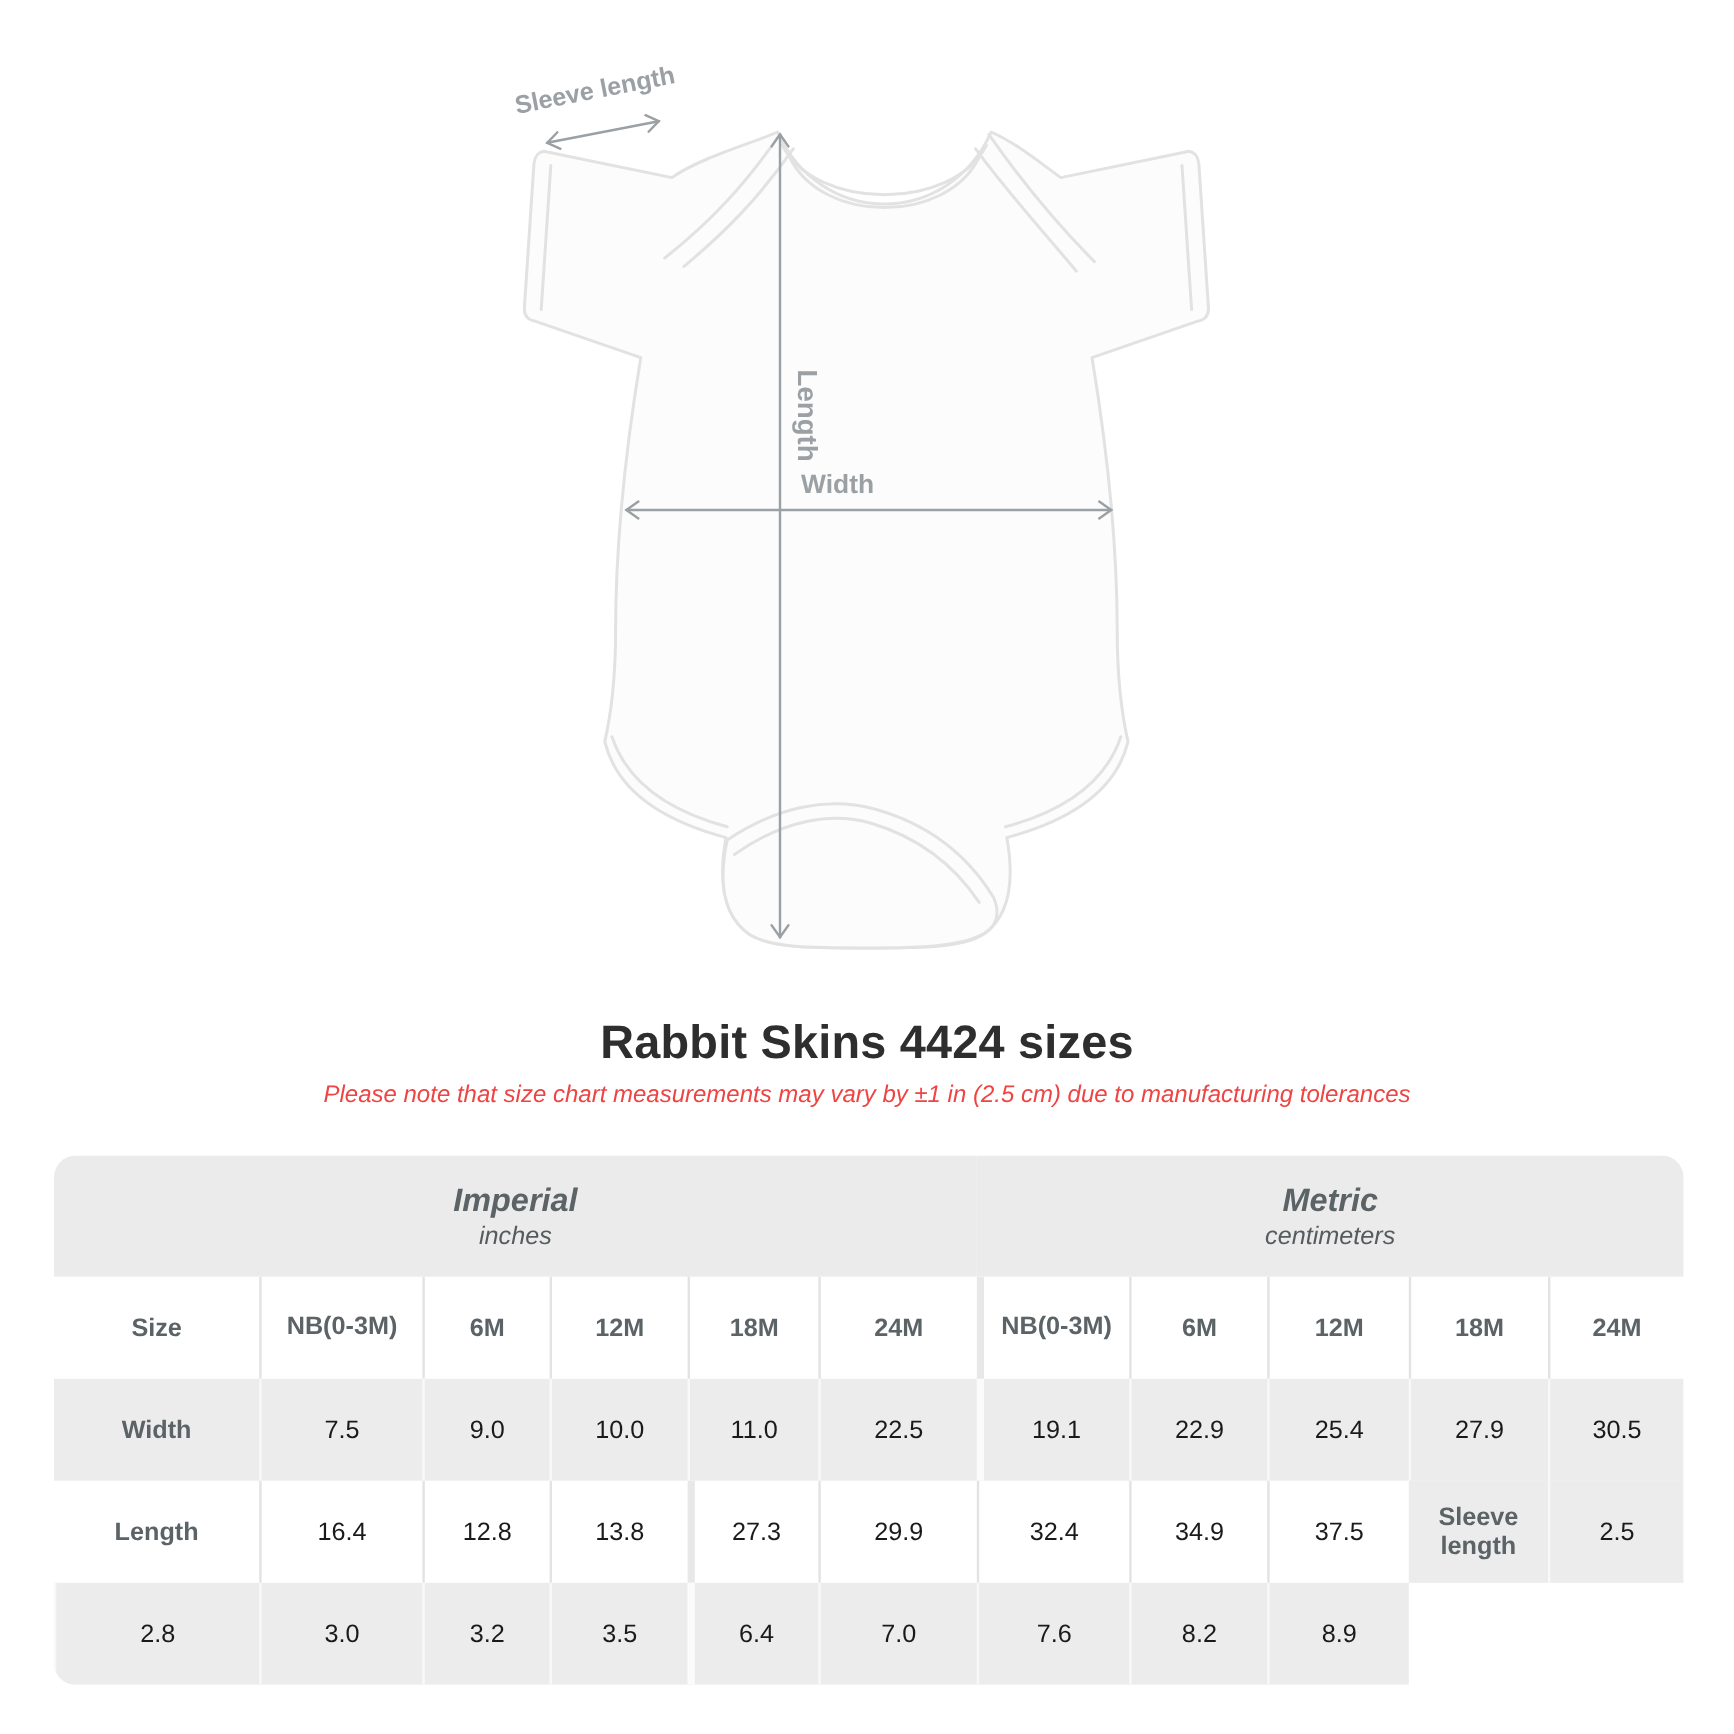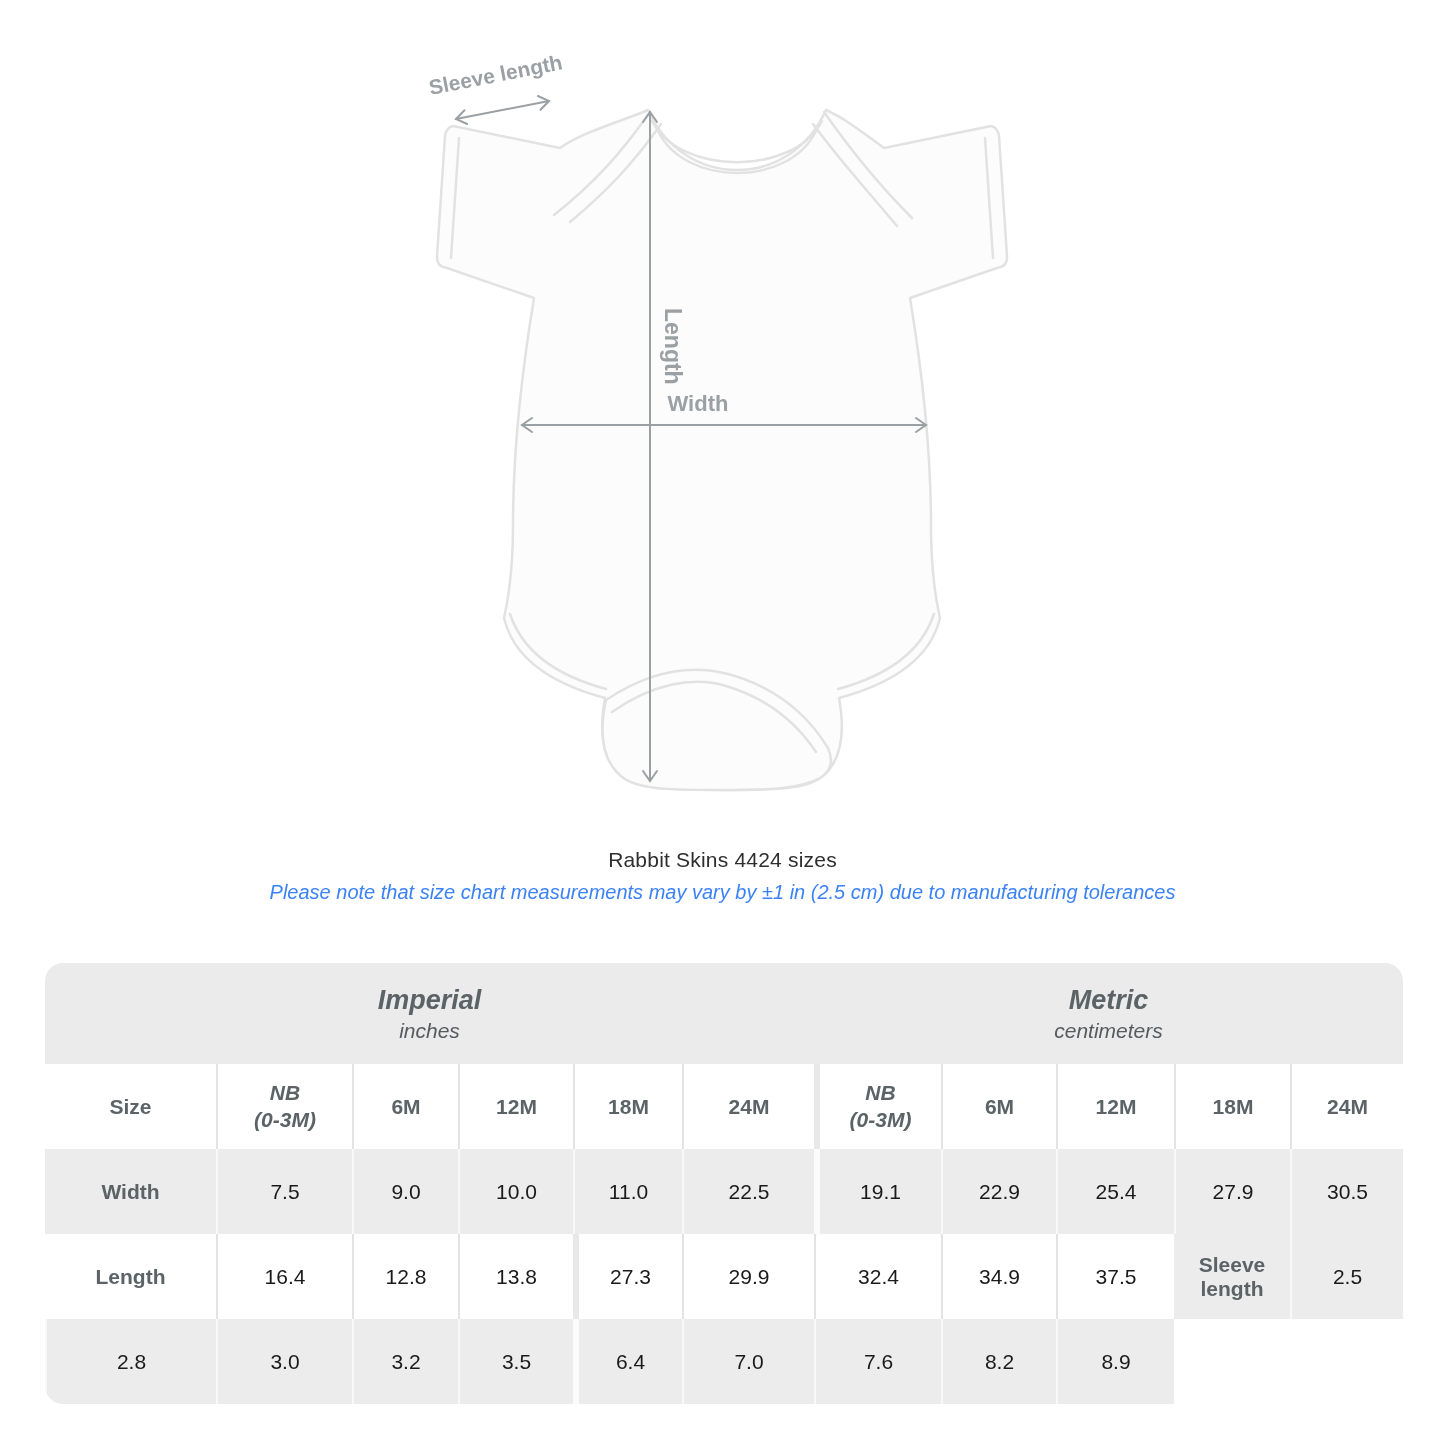--- a/index.html
+++ b/index.html
@@ -2,22 +2,22 @@
 <html><head>
 <meta charset="utf-8">
 <style>
   html,body{margin:0;padding:0;background:#fff;}
   .stage{position:relative;width:1445px;height:1445px;background:#ffffff;overflow:hidden;
          font-family:"Liberation Sans", sans-serif;}
   .stage svg{position:absolute;left:0;top:0;}
 
   
   .heading{position:absolute;left:0;top:848px;width:100%;text-align:center;}
-  .heading h1{margin:0;font-size:21px;font-weight:normal;color:#2e2e2e;letter-spacing:.2px;}
-  .heading p{margin:9px 0 0;font-size:20px;font-style:italic;color:#3b82f6;}
+  .heading h1{margin:0;font-size:39px;font-weight:bold;color:#2e2e2e;letter-spacing:.2px;}
+  .heading p{margin:9px 0 0;font-size:20px;font-style:italic;color:#ef4444;}
 
   
   .size-table{position:absolute;left:45px;top:963px;width:1358px;
     display:grid;
     grid-template-columns:171px 136px 106px 115px 109px 132px 127px 115px 118px 116px 113px;
     border-radius:18px;overflow:hidden;}
   .band{grid-row:1;height:101px;background:#ebebeb;display:flex;flex-direction:column;
         align-items:center;justify-content:center;gap:3px;}
   .band-imperial{grid-column:1/7;}
   .band-metric{grid-column:7/12;}
@@ -25,21 +25,21 @@
   .band .u{font-size:21px;font-style:italic;color:#565c5e;}
 
   .c{height:85px;display:flex;align-items:center;justify-content:center;text-align:center;}
   .w{background:#ffffff;border-left:2px solid #e3e3e3;}
   .g{background:#ececec;border-left:2px solid #f8f8f8;}
   .f{border-left:none;}
   .thick.w{border-left:6px solid #e8e8e8;}
   .thick.g{border-left:6px solid #fbfbfb;}
   .hdr,.lbl{font-weight:bold;color:#5b6366;font-size:21px;}
   .val{color:#1a1a1a;font-size:21px;}
-  .two{display:flex;flex-direction:column;line-height:1.25;font-style:italic;}
+  .two{display:flex;line-height:1.25;}
 </style>
 </head>
 <body>
 
 <div class="stage">
 
   <svg width="1445" height="845" viewBox="0 0 1445 845">
     <g stroke="#e2e2e2" stroke-width="2.5" fill="#fcfcfc" stroke-linejoin="round" stroke-linecap="round">
 
       <path d="M648 110

